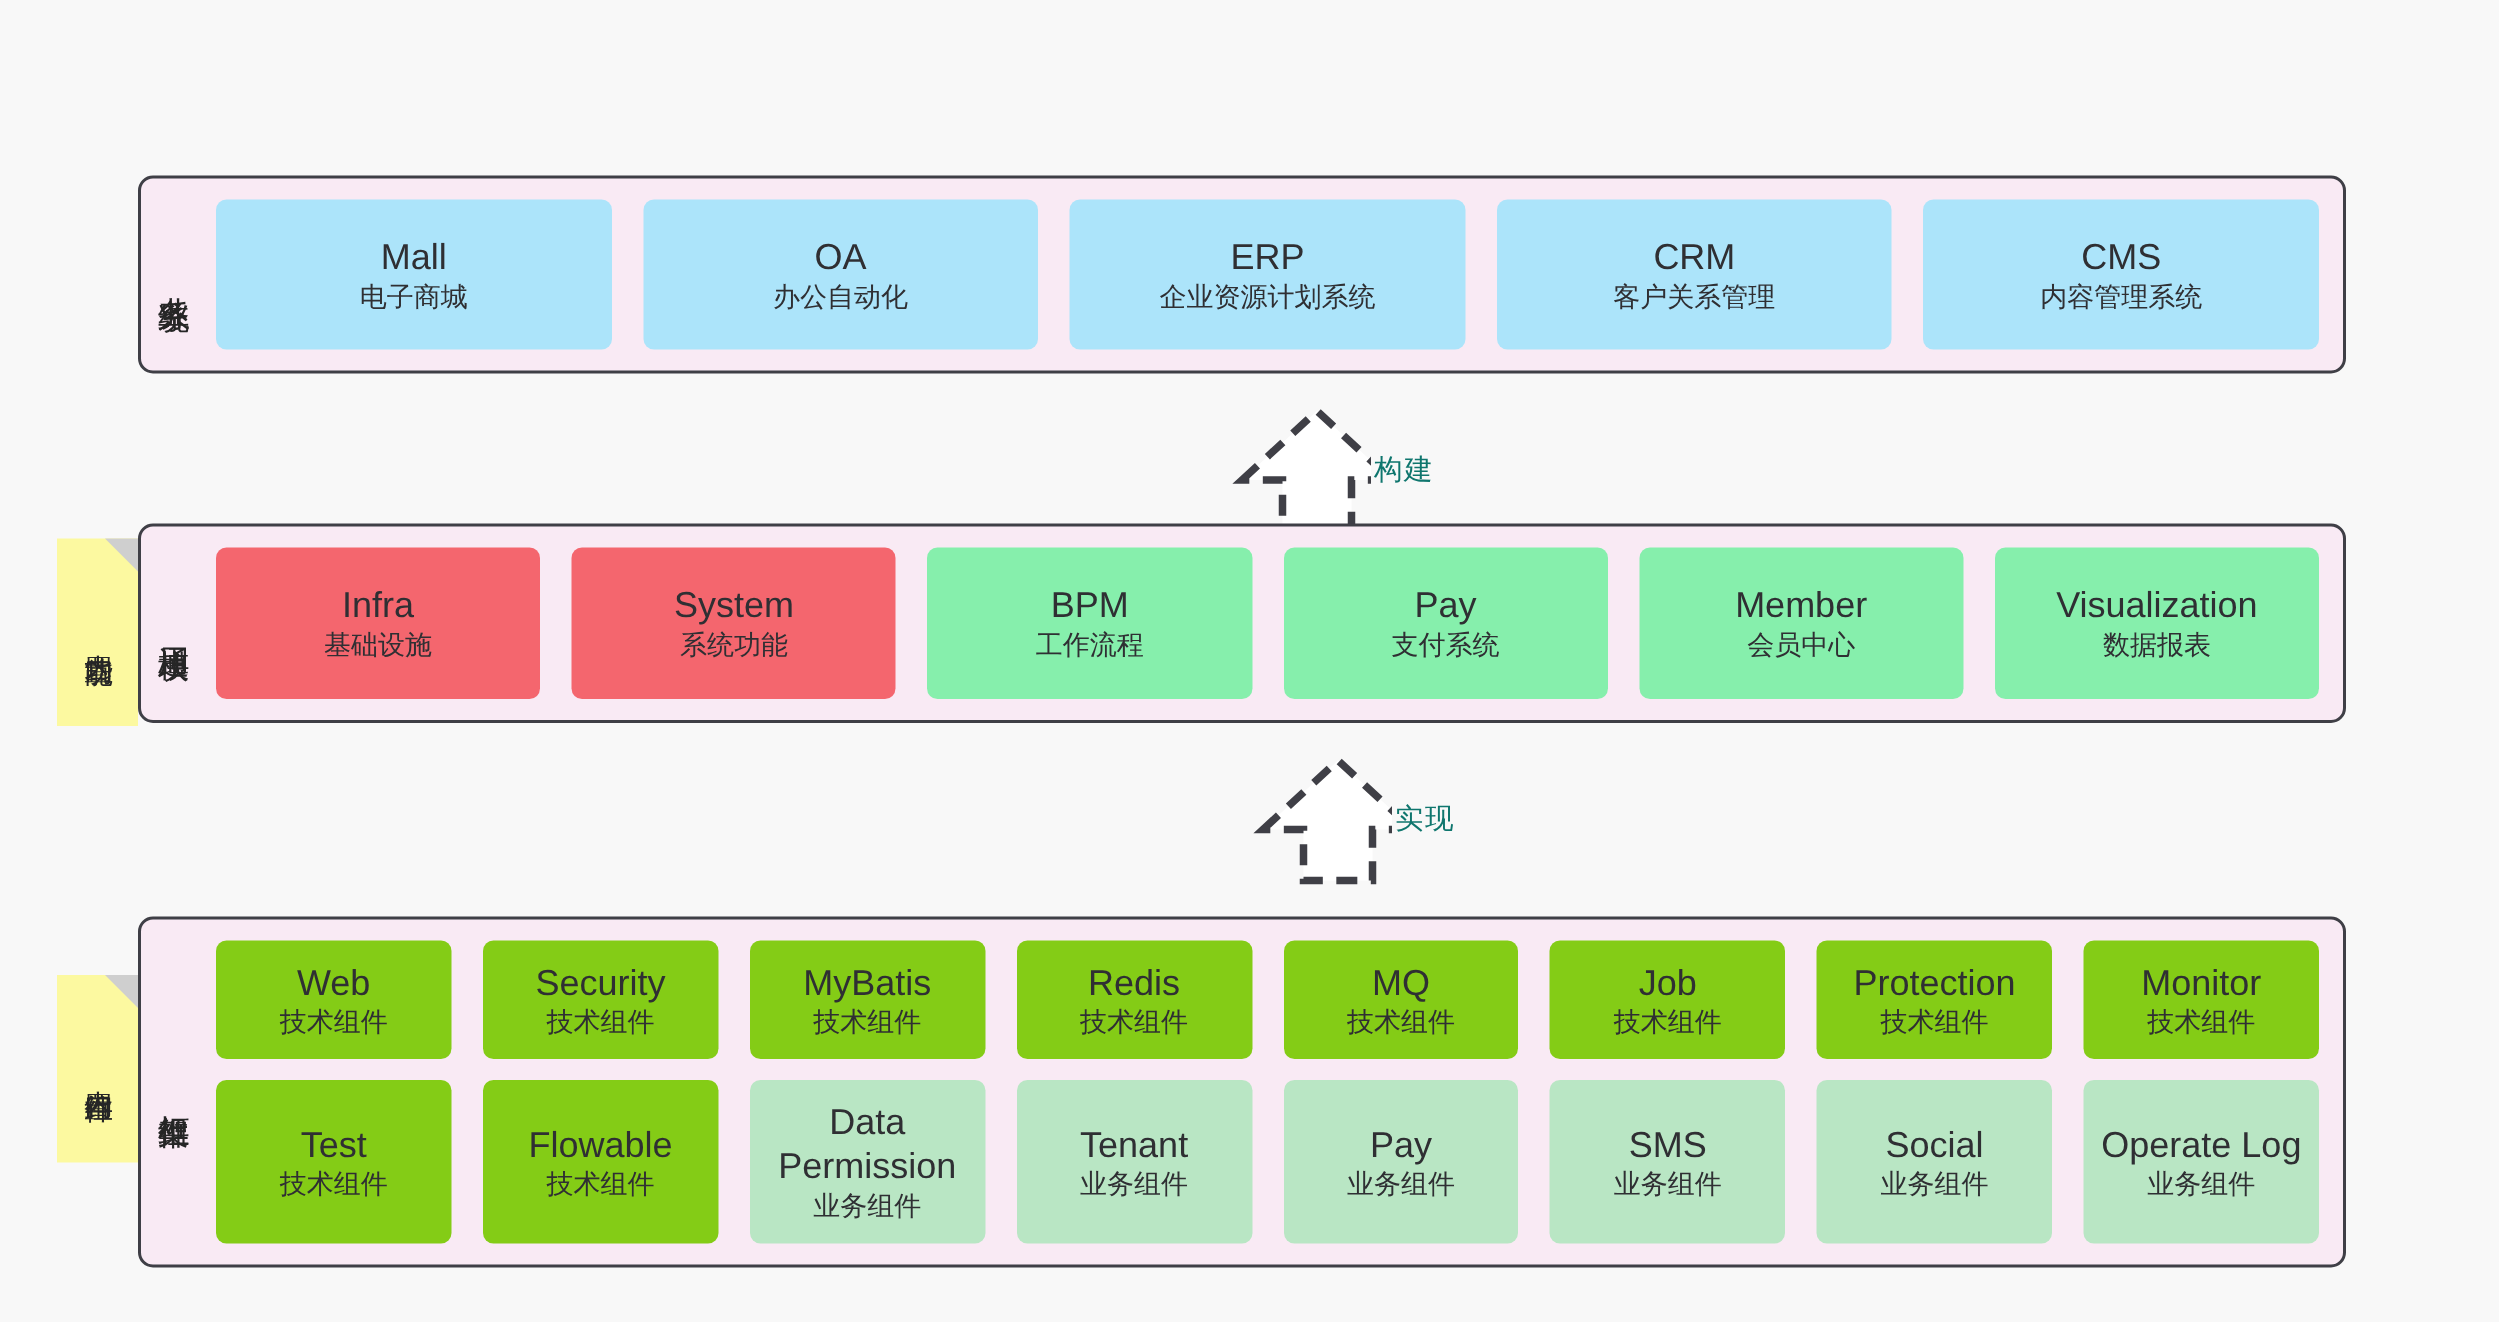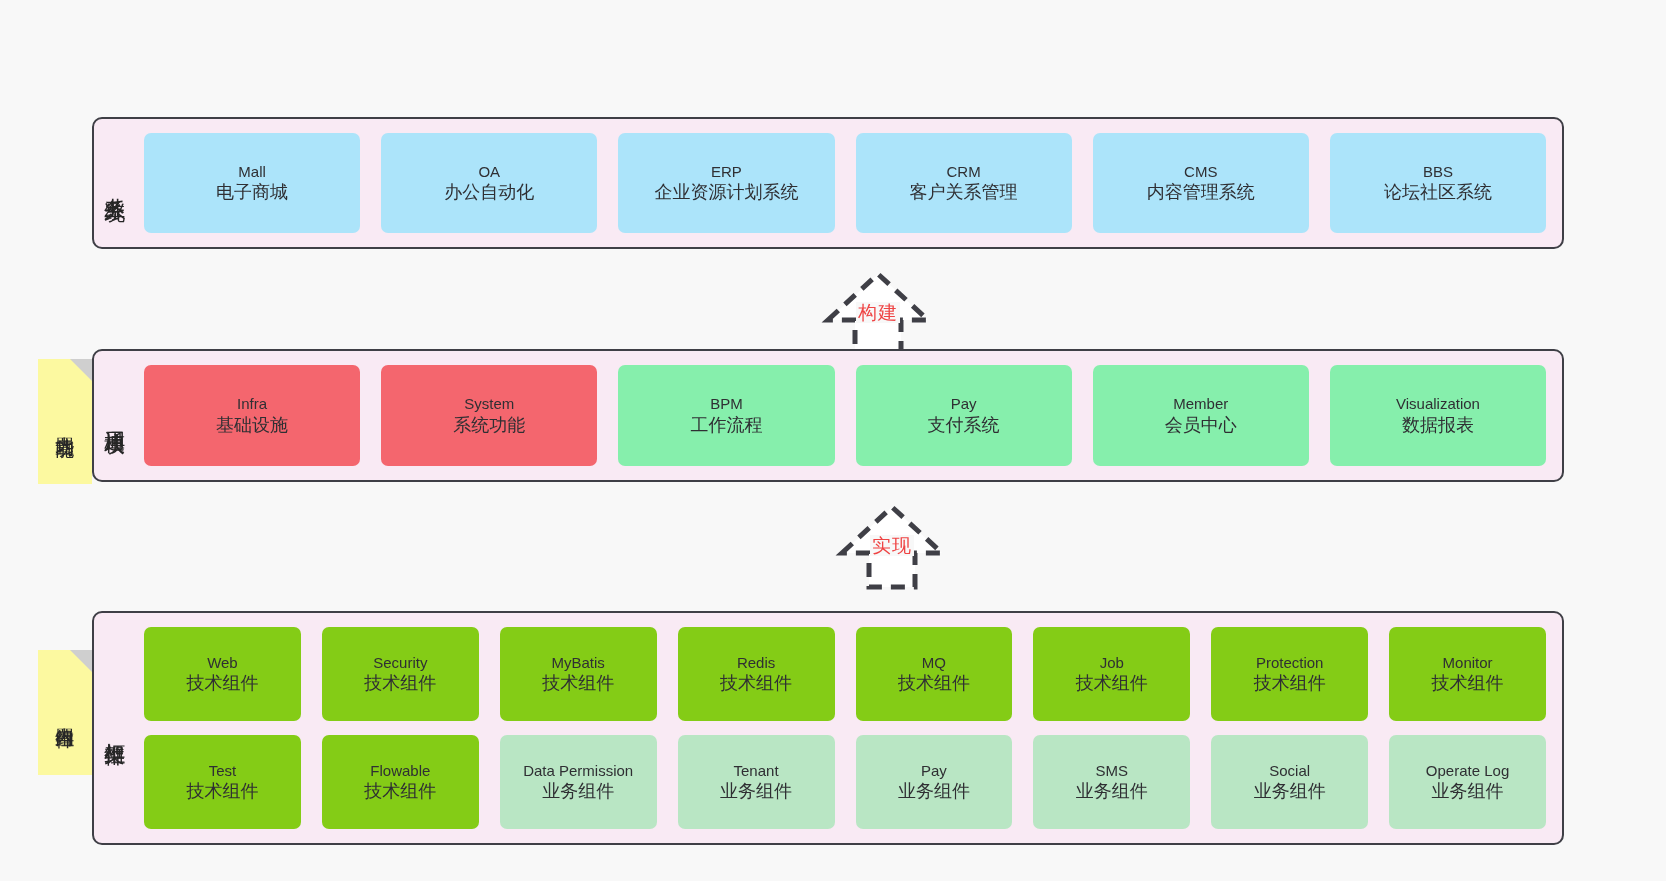--- a/index.html
+++ b/index.html
@@ -74,21 +74,21 @@
     flex-direction: column;
     align-items: center;
     justify-content: center;
     text-align: center;
     line-height: 1.24;
     padding: 4px 6px;
     box-sizing: border-box;
   }
 
   .card .t {
-    font-size: 15px;
+    font-size: 24px;
     color: #2f2f33;
   }
   .card .s {
     font-size: 18px;
     color: #2f2f33;
   }
 
   .c-blue   { background: #ace4fa; }
   .c-red    { background: #f4666e; }
   .c-pink   { background: #86efac; }
@@ -132,23 +132,23 @@
     left: 0; top: 0;
     width: 160px;
     height: 96px;
     overflow: visible;
   }
   .arrow-label {
     position: absolute;
     left: 0;
     top: 38px;
     width: 160px;
-    text-align: center;
+    text-align: right;
     font-size: 19px;
-    color: #ef4444;
+    color: #0f766e;
     letter-spacing: 1px;
     pointer-events: none;
   }
   .arrow-label span {
     background: #f8f8f8;
     padding: 0 2px;
   }
 </style>
 </head>
 <body>
@@ -178,24 +178,20 @@
         <div class="card c-blue">
           <div class="t">CRM</div>
           <div class="s">客户关系管理</div>
         </div>
 
         <div class="card c-blue">
           <div class="t">CMS</div>
           <div class="s">内容管理系统</div>
         </div>
 
-        <div class="card c-blue">
-          <div class="t">BBS</div>
-          <div class="s">论坛社区系统</div>
-        </div>
 
       </div>
     </div>
   </div>
 
   <div class="arrow-wrap" style="left:798px; top:262px;">
     <svg viewBox="0 0 160 96">
       <path d="M 30 58 L 80 12 L 130 58 L 103 58 L 103 92 L 57 92 L 57 58 Z" fill="#ffffff" stroke="#3f3f46" stroke-width="5" stroke-dasharray="14 9" stroke-linejoin="miter"></path>
     </svg>
     <div class="arrow-label">

